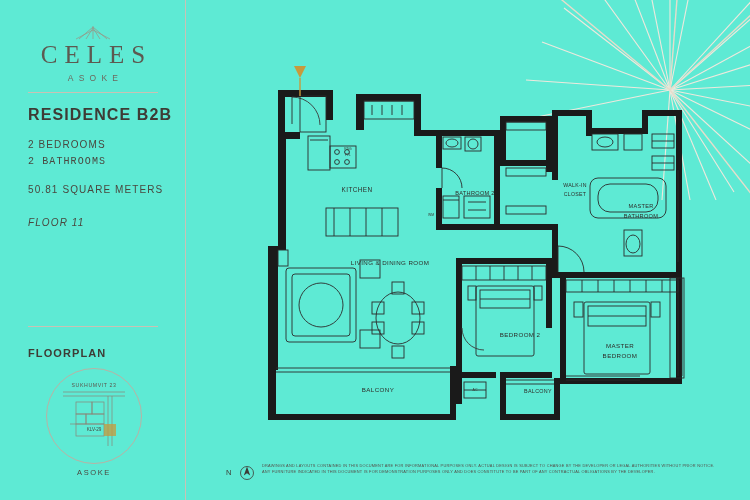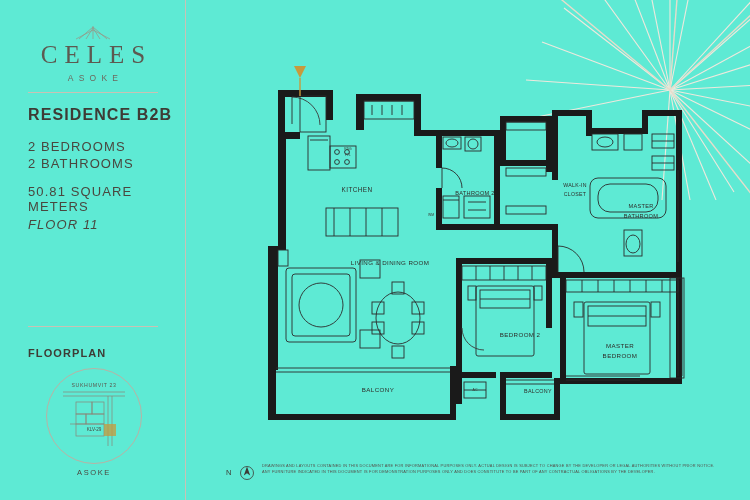--- a/index.html
+++ b/index.html
@@ -81,26 +81,26 @@
     left: 28px;
     top: 106px;
     font-size: 16px;
     font-weight: bold;
     letter-spacing: 1.1px;
     color: #3e3b35;
   }
   .res-line {
     position: absolute;
     left: 28px;
-    font-size: 13px;
+    font-size: 10px;
     letter-spacing: 1.1px;
     color: #4a473f;
   }
   .res-l0 { top: 139px; }
-  .res-l1 { top: 156px; }
+  .res-l1 { top: 156px; font-family: Liberation Mono, monospace; }
   .res-l2 { top: 184px; }
   .res-l3 { top: 217px; font-style: italic; }
 
   .floorplan-title {
     position: absolute;
     left: 28px;
     top: 347px;
     font-size: 11px;
     font-weight: bold;
     letter-spacing: 1.1px;

